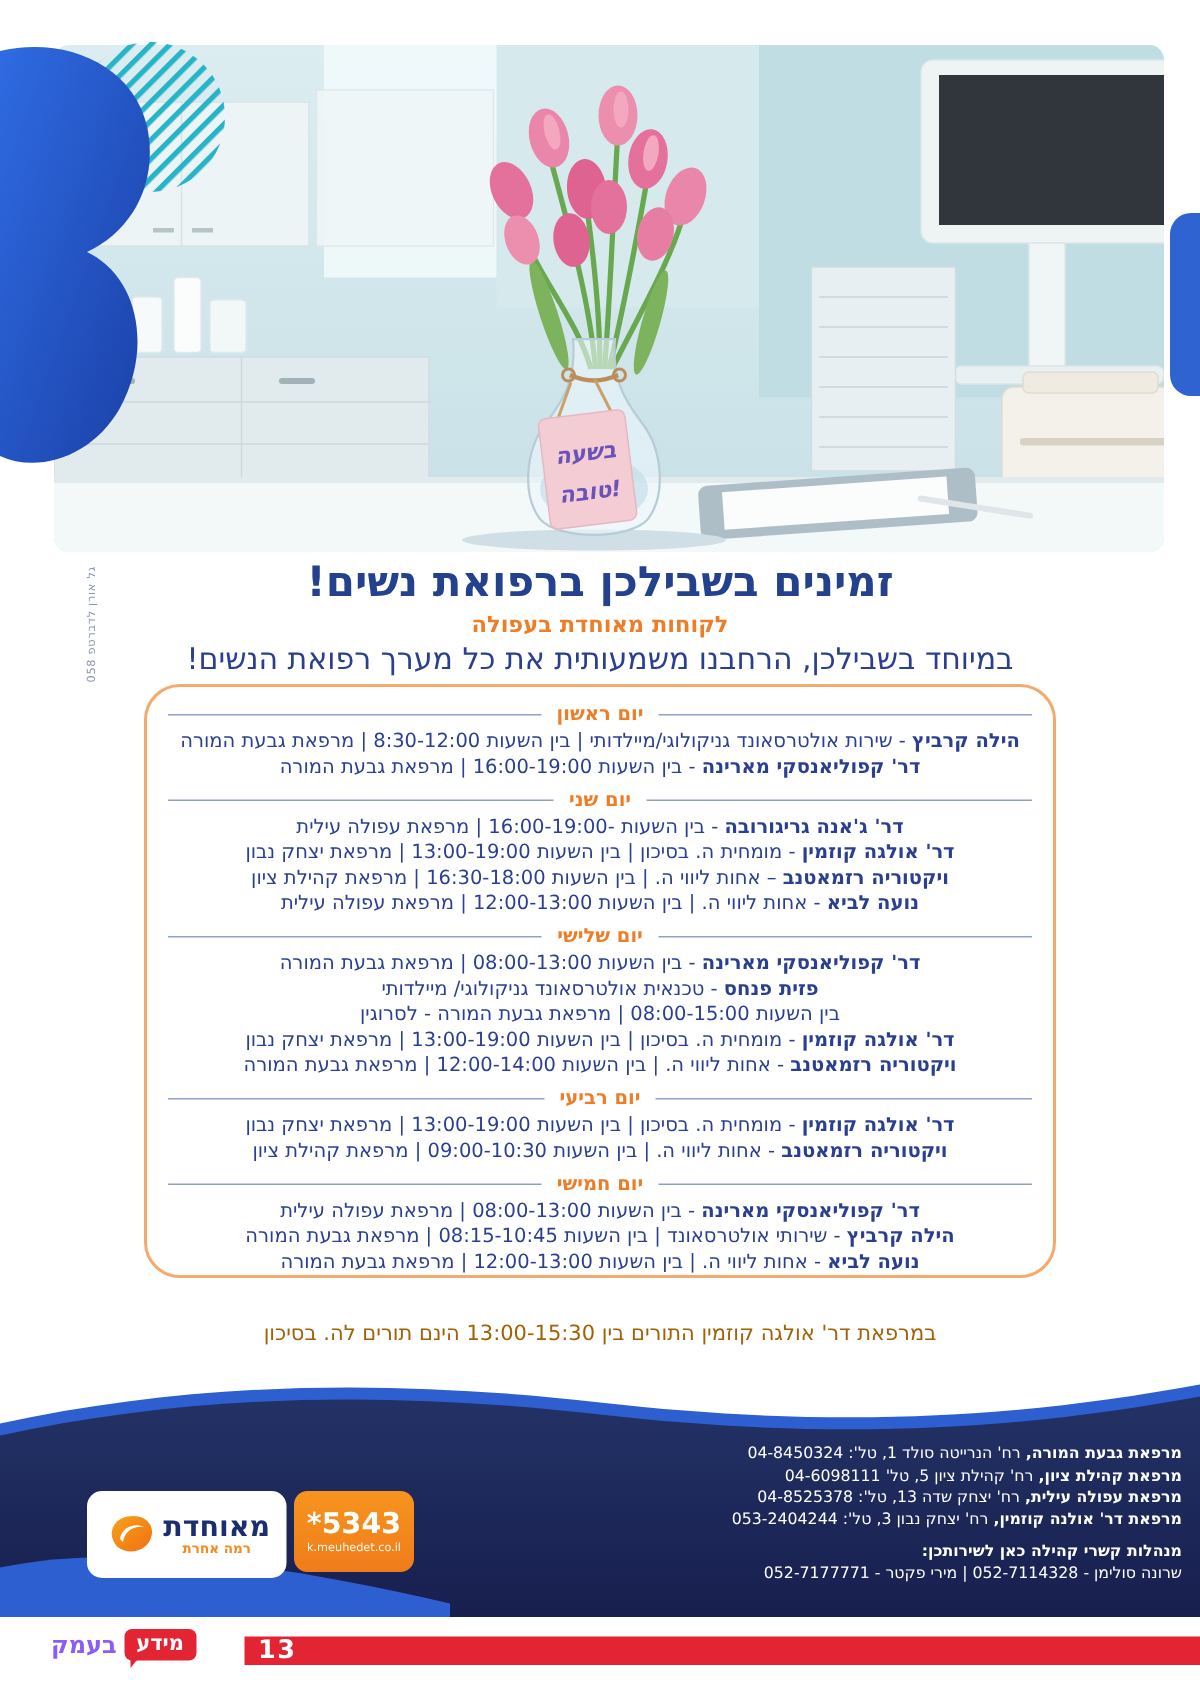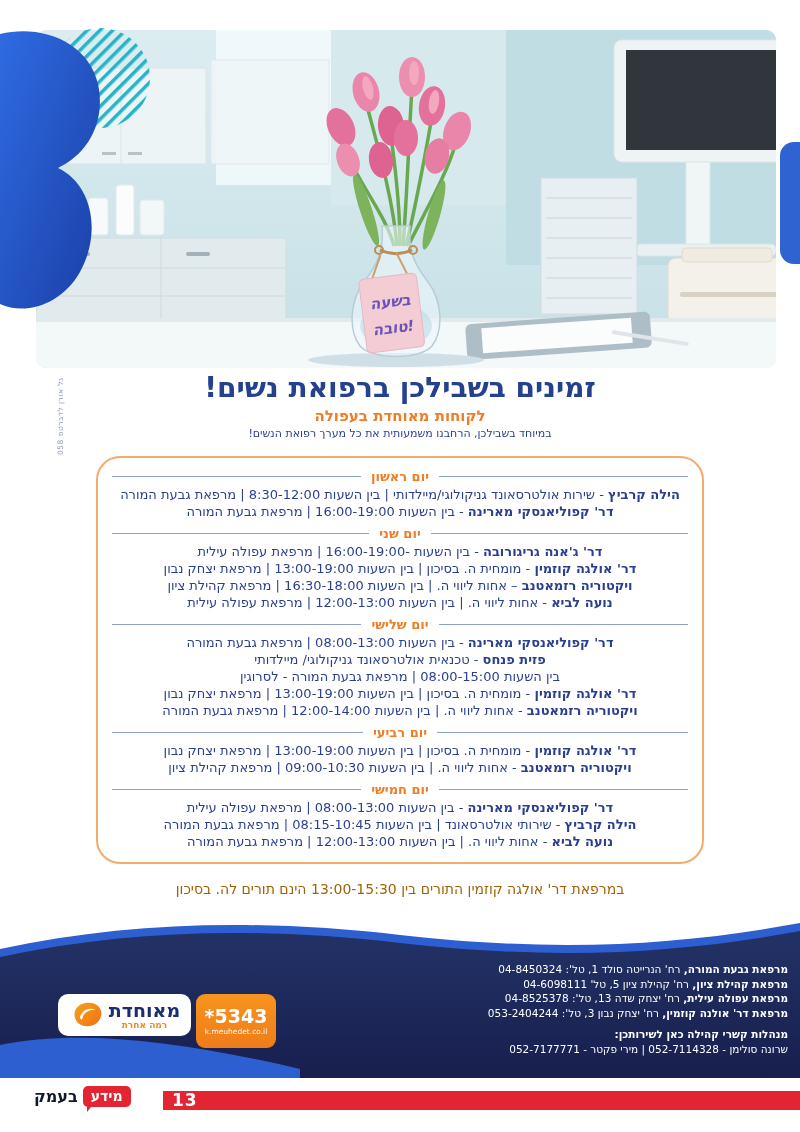--- a/index.html
+++ b/index.html
@@ -10,62 +10,62 @@
   .photo{position:absolute;left:36px;top:30px;width:740px;height:338px;border-radius:10px;overflow:hidden;}
   .corner-blob{position:absolute;left:0;top:26px;width:150px;height:300px;z-index:3;pointer-events:none;}
   .right-tab{position:absolute;right:0;top:142px;width:20px;height:122px;background:#2f63d1;
              border-radius:14px 0 0 14px;z-index:3;}
   .credit{position:absolute;left:56px;top:455px;transform-origin:0 0;transform:rotate(-90deg);
           font-size:7.5px;color:#8b97b5;white-space:nowrap;letter-spacing:.5px;}
   
   .headline{position:absolute;left:0;top:372px;width:100%;text-align:center;direction:rtl;}
   .title{font-size:28px;font-weight:bold;color:#24418e;line-height:32px;text-align:center;}
   .subtitle{font-size:15px;font-weight:bold;color:#ee7d28;margin-top:3px;}
-  .desc{font-size:11px;color:#2b3f90;margin-top:2px;}
+  .desc{font-size:20px;color:#2b3f90;margin-top:2px;}
   
   .box{position:absolute;left:96px;top:456px;width:608px;border:2px solid #f3aa6b;border-radius:24px;
-       padding:11px 14px 12px;direction:rtl;text-align:center;background:#fff;}
+       padding:11px 14px 0;direction:rtl;text-align:center;background:#fff;}
   .day-head{display:flex;align-items:center;gap:10px;margin:6px 0 2px;}
   .day-head:first-child{margin-top:0;}
   .hl{flex:1;height:1px;background:#8fa0cb;}
   .day-label{font-size:13px;font-weight:bold;color:#ee7d28;white-space:nowrap;}
   .row{font-size:13px;line-height:17px;color:#2b3f90;}
   .row b{font-weight:bold;}
   
   .notes{position:absolute;left:0;top:880px;width:100%;text-align:center;direction:rtl;color:#a16207;}
   .notes .n1{font-size:14px;line-height:18px;}
   .notes .n2{font-size:14px;line-height:19px;font-weight:bold;}
   
   .band{position:absolute;left:0;top:913px;width:800px;height:165px;}
   .contacts{position:absolute;right:12px;top:962px;direction:rtl;text-align:right;color:#ffffff;
             font-size:10.5px;line-height:14.5px;z-index:4;}
   .contacts b{font-weight:bold;}
   .managers{margin-top:7px;}
   
   .logo-group{position:absolute;left:58px;top:994px;display:flex;gap:5px;z-index:4;align-items:stretch;}
-  .logo-card{width:133px;height:42px;background:#ffffff;border-radius:10px;display:flex;
+  .logo-card{width:133px;height:58px;background:#ffffff;border-radius:10px;display:flex;
              align-items:center;justify-content:center;gap:4px;padding:3px 6px;}
   .logo-txt{text-align:center;direction:rtl;}
   .brand{font-size:19px;font-weight:bold;color:#1b2f6e;line-height:19px;}
   .tagline{font-size:9px;font-weight:bold;color:#f28a1e;line-height:10px;}
   .phone-card{width:80px;height:54px;background:linear-gradient(180deg,#f7941e,#ef7c1a);
               border-radius:9px;color:#fff;display:flex;flex-direction:column;align-items:center;
               justify-content:center;line-height:1;}
   .phone-num{font-size:19px;font-weight:bold;}
   .site{font-size:7.5px;margin-top:2px;opacity:.95;}
   
   .red-bar{position:absolute;left:163px;top:1091px;width:637px;height:19px;background:#e32432;z-index:2;}
   .page-num{position:absolute;left:172px;top:1091px;height:19px;line-height:19px;color:#fff;
             font-weight:bold;font-size:17px;z-index:3;letter-spacing:1px;}
   .outlet{position:absolute;left:34px;top:1086px;display:flex;direction:rtl;align-items:center;gap:5px;z-index:3;}
   .bubble{position:relative;background:#e32432;color:#fff;font-weight:bold;font-size:14px;
           padding:3px 8px 4px;border-radius:5px;line-height:1;}
   .bubble:after{content:"";position:absolute;left:4px;bottom:-5px;border:5px solid transparent;
                 border-top-color:#e32432;border-left-color:#e32432;border-width:5px 4px;}
-  .outlet-rest{color:#0f172a;font-weight:bold;font-size:16px;line-height:1;}
+  .outlet-rest{color:#8b5cf6;font-weight:bold;font-size:16px;line-height:1;}
 </style>
 </head>
 <body>
 
 <div class="page">
 
   <div class="photo">
     <svg width="740" height="338" viewBox="0 0 740 338">
       <defs>
         <linearGradient id="wall" x1="0" y1="0" x2="0" y2="1">

